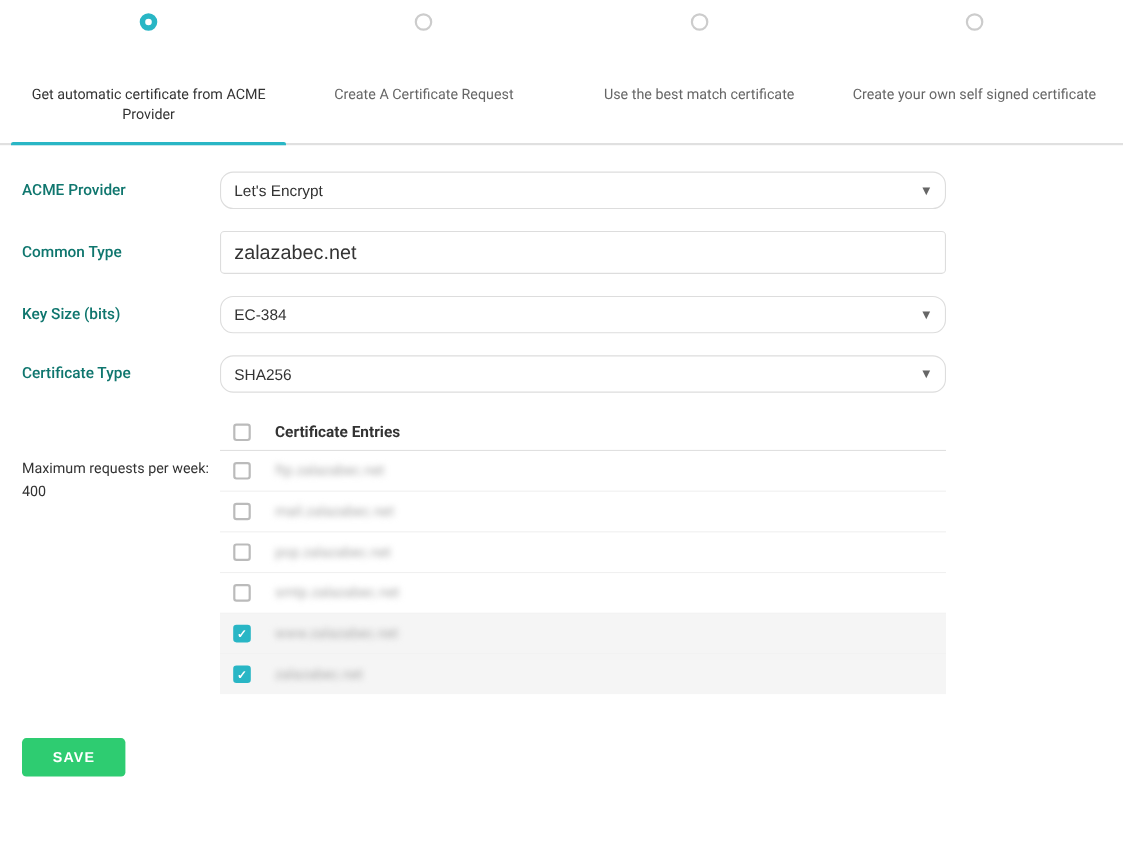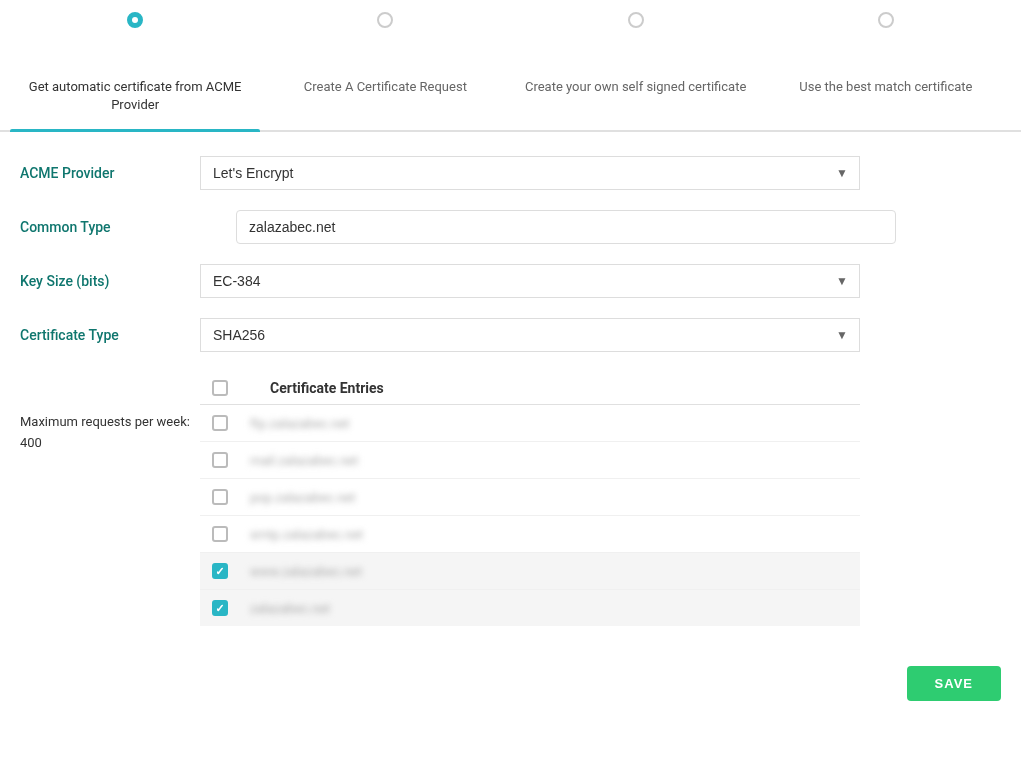--- a/index.html
+++ b/index.html
@@ -90,37 +90,36 @@
       font-size: 14px;
       font-weight: 500;
     }
 
     .form-control {
       flex: 1;
       max-width: 660px;
       border: 1px solid #ddd;
       border-radius: 4px;
       padding: 8px 12px;
-      font-size: 14px;
+      font-size: 18px;
       color: #333;
       outline: none;
       background: #fff;
-      margin-left: 36px;
     }
 
     .select-wrapper {
       flex: 1;
       max-width: 660px;
       position: relative;
     }
 
     .form-select {
       width: 100%;
       border: 1px solid #ddd;
-      border-radius: 0;
+      border-radius: 12px;
       padding: 8px 12px;
       font-size: 14px;
       color: #333;
       outline: none;
       background: #fff;
       appearance: none;
       cursor: pointer;
     }
 
     .select-arrow {
@@ -152,21 +151,20 @@
       max-width: 660px;
     }
 
     .entries-header {
       display: flex;
       align-items: center;
       padding: 8px 12px;
       border-bottom: 1px solid #e0e0e0;
       font-weight: 700;
       font-size: 14px;
-      gap: 20px;
     }
 
     .entry-row {
       display: flex;
       align-items: center;
       padding: 10px 12px;
       border-bottom: 1px solid #f0f0f0;
     }
 
     .entry-row:last-child {
@@ -209,21 +207,21 @@
 
     .entry-text {
       font-size: 13px;
       color: #aaa;
       filter: blur(3px);
       user-select: none;
     }
 
     .footer-row {
       display: flex;
-      justify-content: flex-end;
+      justify-content: flex-start;
       padding: 16px 20px;
     }
 
     .save-btn {
       background: #2ecc71;
       color: #fff;
       border: none;
       border-radius: 4px;
       padding: 10px 28px;
       font-size: 13px;
@@ -244,26 +242,26 @@
   </div>
 
 
   <div class="wizard-tab">
     <div class="tab-radio"></div>
     <span>Create A Certificate Request</span>
   </div>
 
   <div class="wizard-tab">
     <div class="tab-radio"></div>
-    <span>Create your own self signed certificate</span>
+    <span>Use the best match certificate</span>
   </div>
 
   <div class="wizard-tab">
     <div class="tab-radio"></div>
-    <span>Use the best match certificate</span>
+    <span>Create your own self signed certificate</span>
   </div>
 </div>
 
 <div class="form-area">
 
   <div class="form-row">
     <label class="form-label">ACME Provider</label>
     <div class="select-wrapper">
       <select class="form-select">
         <option>Let's Encrypt</option>

